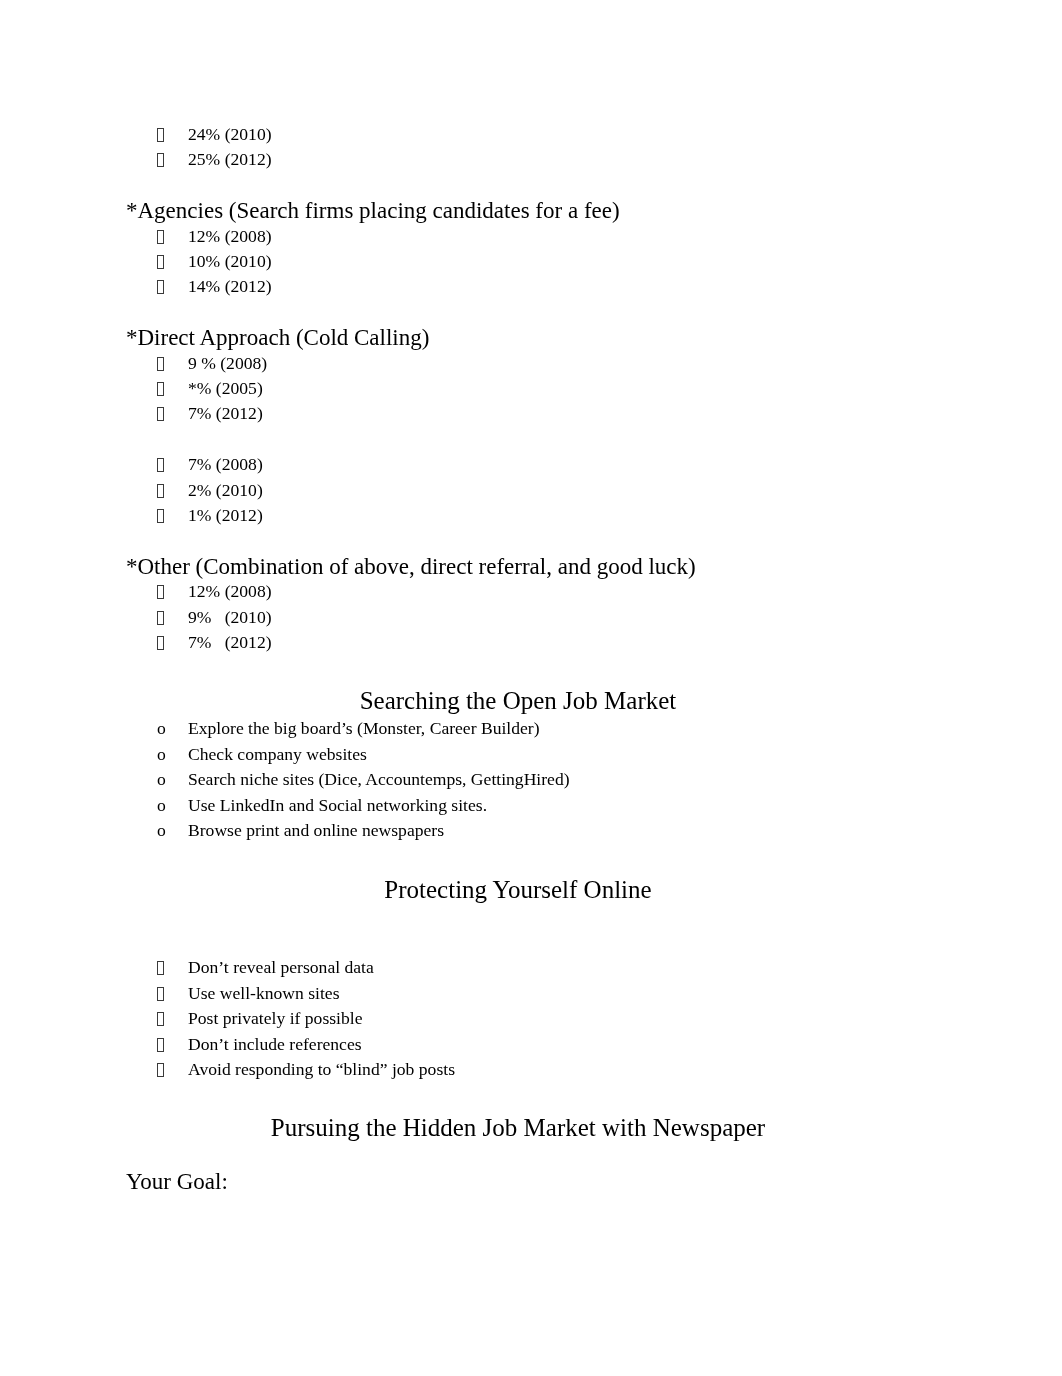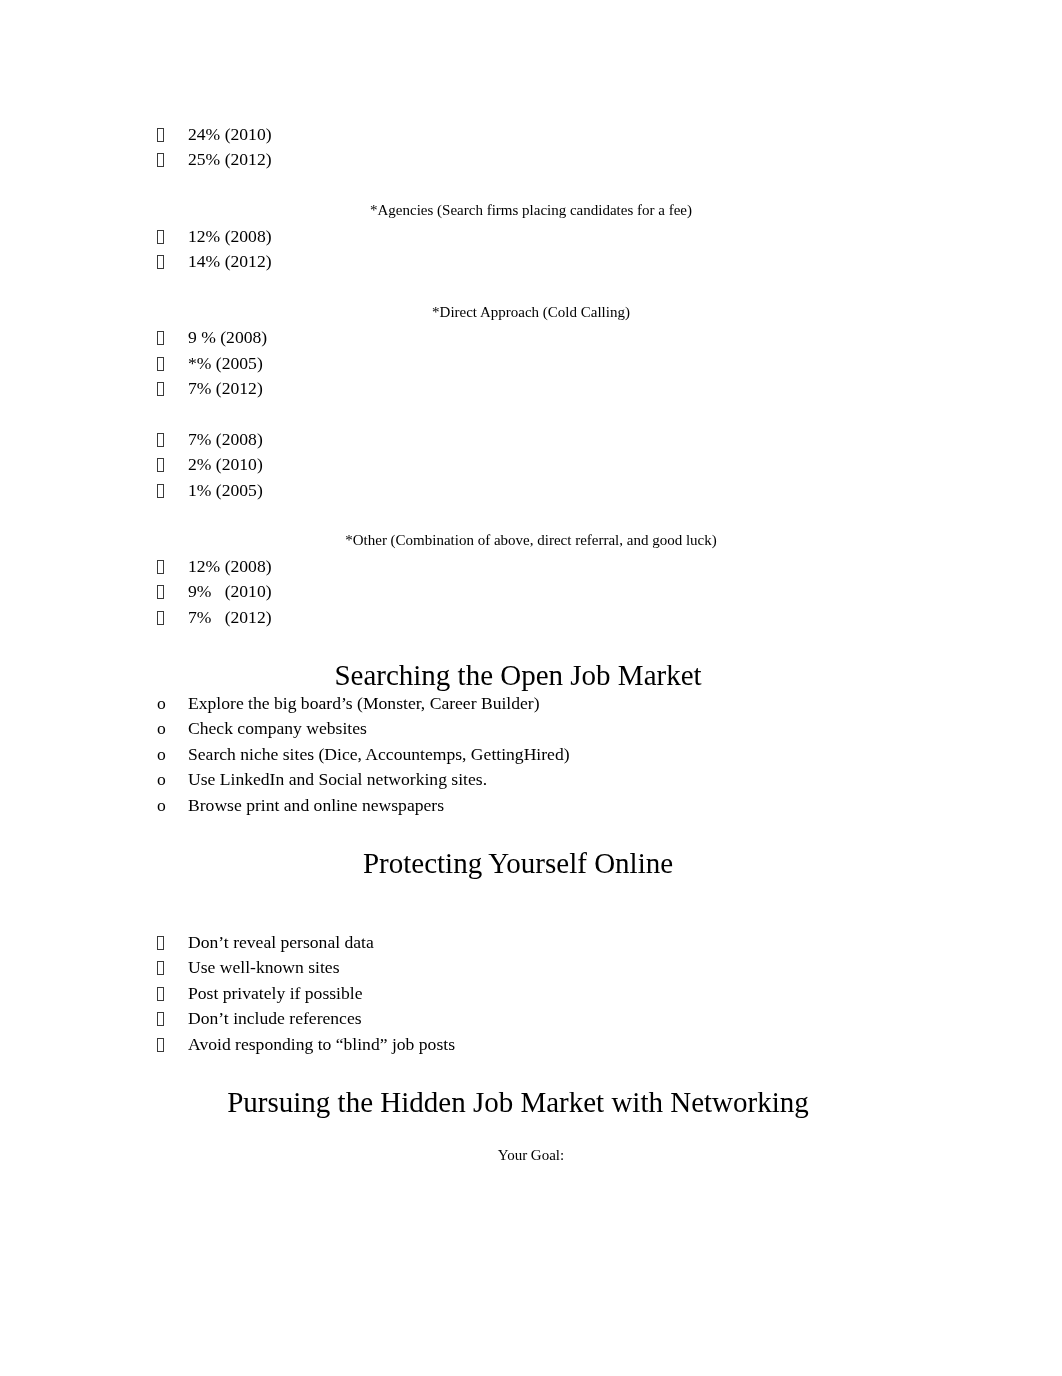--- a/index.html
+++ b/index.html
@@ -23,25 +23,24 @@
   }
   .content {
     position: absolute;
     left: 126px;
     top: 122px;
     width: 810px;
   }
 
   
   .para {
-    font-size: 15px;
+    font-size: 23px;
     line-height: 25.4px;
     margin: 0;
     white-space: pre-wrap;
-    text-align: center;
   }
   .blank {
     height: 25.4px;
     line-height: 25.4px;
     font-size: 17.6px;
   }
 
   
   .li {
     display: flex;
@@ -72,21 +71,21 @@
     vertical-align: -2px;
   }
   .obullet {
     display: inline-block;
     font-family: "Liberation Serif", "DejaVu Serif", serif;
     font-size: 17.6px;
   }
 
   
   .heading {
-    font-size: 29px;
+    font-size: 25px;
     line-height: 31px;
     text-align: center;
     margin: 0;
     white-space: pre-wrap;
   }
   .heading-wrap {
     width: 784px;   
   }
   .spacer-lg { height: 30px; }
 </style>
@@ -110,20 +109,24 @@
     <div class="blank">&nbsp;</div>
 
     <p class="para">*Agencies (Search firms placing candidates for a fee)</p>
     <div>
       <div class="li">
         <span class="marker"><span class="tofu"></span></span>
         <span class="txt">12% (2008)</span>
       </div>
       <div class="li">
         <span class="marker"><span class="tofu"></span></span>
+        <span class="txt">10% (2010)</span>
+      </div>
+      <div class="li">
+        <span class="marker"><span class="tofu"></span></span>
         <span class="txt">14% (2012)</span>
       </div>
     </div>
 
     <div class="blank">&nbsp;</div>
 
     <p class="para">*Direct Approach (Cold Calling)</p>
     <div>
       <div class="li">
         <span class="marker"><span class="tofu"></span></span>
@@ -145,21 +148,21 @@
       <div class="li">
         <span class="marker"><span class="tofu"></span></span>
         <span class="txt">7% (2008)</span>
       </div>
       <div class="li">
         <span class="marker"><span class="tofu"></span></span>
         <span class="txt">2% (2010)</span>
       </div>
       <div class="li">
         <span class="marker"><span class="tofu"></span></span>
-        <span class="txt">1% (2005)</span>
+        <span class="txt">1% (2012)</span>
       </div>
     </div>
 
     <div class="blank">&nbsp;</div>
 
     <p class="para">*Other (Combination of above, direct referral, and good luck)</p>
     <div>
       <div class="li">
         <span class="marker"><span class="tofu"></span></span>
         <span class="txt">12% (2008)</span>
@@ -228,19 +231,19 @@
       </div>
       <div class="li">
         <span class="marker"><span class="tofu"></span></span>
         <span class="txt">Avoid responding to “blind” job posts</span>
       </div>
     </div>
 
     <div class="spacer-lg"></div>
 
     <div class="heading-wrap">
-      <p class="heading">Pursuing the Hidden Job Market with Networking</p>
+      <p class="heading">Pursuing the Hidden Job Market with Newspaper</p>
     </div>
     <div class="blank">&nbsp;</div>
     <p class="para">Your Goal:</p>
 
   </div>
 </div>
 
 </body></html>

